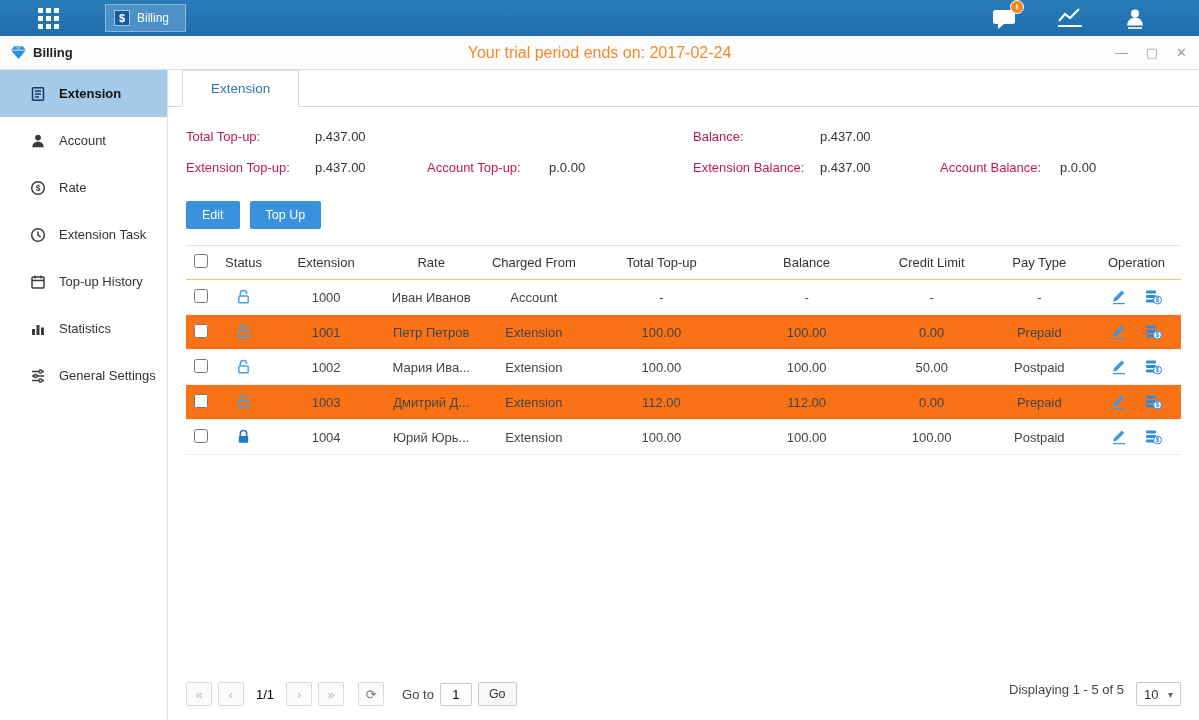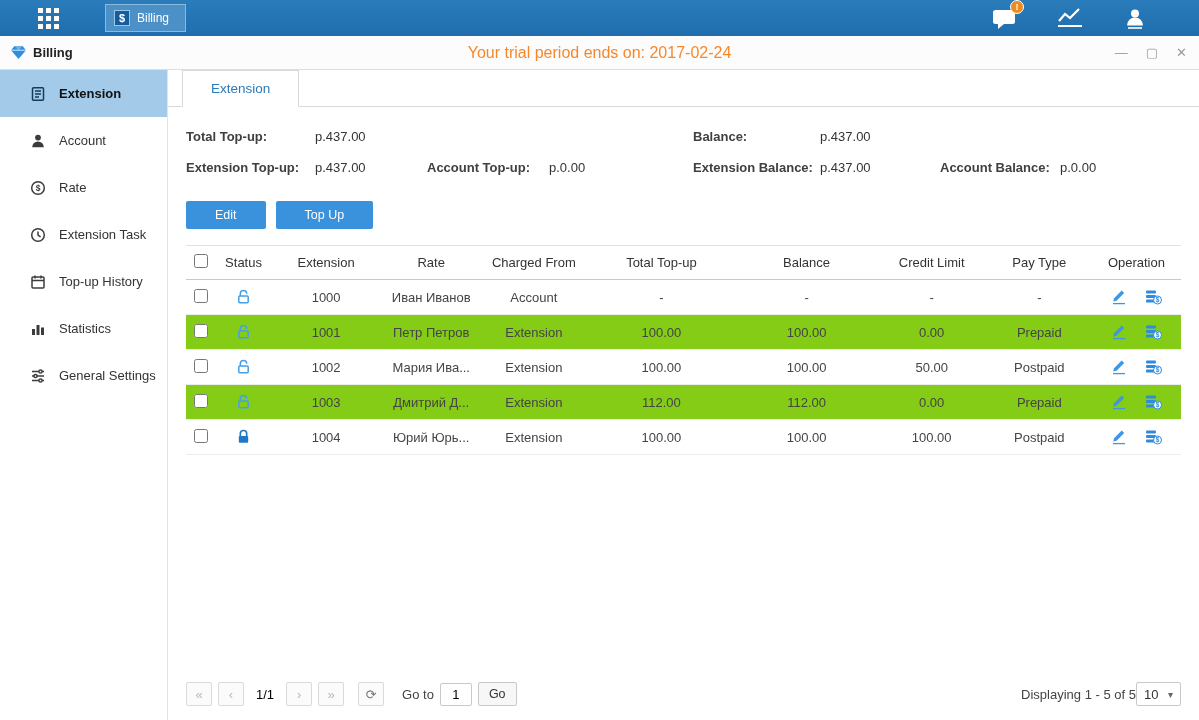--- a/index.html
+++ b/index.html
@@ -31,44 +31,44 @@
   .side-item svg { color:#3c3c3c; flex:none; }
   .side-item.active { background:#a3cbe9; font-weight:bold; color:#111; }
   .side-item.active svg { color:#16395c; }
 
   .main { flex:1; display:flex; flex-direction:column; background:#fff; min-width:0; }
   .tabs-row { height:37px; border-bottom:1px solid #d8d8d8; padding-left:14px; display:flex; align-items:flex-end; flex:none; }
   .tab-active { height:37px; padding:0 28px; display:flex; align-items:center; border:1px solid #d8d8d8; border-bottom:1px solid #fff; margin-bottom:-1px; color:#2a79b8; font-size:13.5px; background:#fff; cursor:pointer; }
 
   .summary { padding:22px 18px 0; flex:none; }
   .sumrow { display:grid; grid-template-columns:129px 112px 122px 144px 127px 120px 120px auto; margin-bottom:16px; align-items:center; }
-  .sumrow b { font-weight:bold; color:#404040; }
+  .sumrow b { font-weight:normal; color:#be185d; }
   .sumrow span { color:#333; }
 
   .btns { padding:10px 18px 0; display:flex; gap:10px; flex:none; }
-  .btn { background:#3a91dc; color:#fff; border:none; font-size:12.5px; padding:7px 29px; border-radius:2px; cursor:pointer; font-family:inherit; }
+  .btn { background:#3a91dc; color:#fff; border:none; font-size:12.5px; padding:7px 16px; border-radius:2px; cursor:pointer; font-family:inherit; }
 
   .table-wrap { margin:16px 18px 0; flex:none; }
   table { width:100%; border-collapse:collapse; font-size:13px; color:#444; table-layout:fixed; }
   thead th { font-weight:normal; color:#333; height:34px; border-top:1px solid #e2e2e2; border-bottom:1px solid #e6c87f; text-align:center; }
   tbody td { height:35px; border-bottom:1px solid #ededed; text-align:center; overflow:hidden; white-space:nowrap; text-overflow:ellipsis; }
-  tbody tr.stripe { background:#84cc16;margin-top:16px; }
+  tbody tr.stripe { background:#f97316;margin-top:16px; }
   .c-op .op { display:inline-flex; margin:0 7px; cursor:pointer; vertical-align:middle; }
   input[type=checkbox] { width:14px; height:14px; cursor:pointer; }
 
   .spacer { flex:1; }
 
   .pagination { padding:0 18px 14px; display:flex; align-items:center; gap:6px; font-size:13px; color:#444; flex:none; }
   .pg-btn { width:26px; height:24px; border:1px solid #dadada; background:#fbfbfb; color:#b8b8b8; display:flex; align-items:center; justify-content:center; font-size:13px; border-radius:2px; cursor:pointer; }
   .pg-btn.refresh { color:#777; margin-left:8px; }
   .pg-text { margin:4px 6px; color:#000000; }
   .goto-label { margin-left:12px; }
   .goto-input { width:32px; height:23px; border:1px solid #c9c9c9; text-align:center; font-size:13px; font-family:inherit; border-radius:2px; }
   .go-btn { height:24px; padding:0 10px; border:1px solid #c9c9c9; background:#f7f7f7; font-size:12.5px; border-radius:2px; color:#333; cursor:pointer; font-family:inherit; }
-  .pg-right { margin-left:auto; display:flex; align-items:center; }
+  .pg-right { margin-left:auto; display:flex; align-items:flex-start; gap:12px; }
   .page-size { width:45px; height:24px; border:1px solid #c9c9c9; display:flex; align-items:center; justify-content:space-between; padding:0 7px; border-radius:2px; background:#fff; cursor:pointer; color:#333; }
   .page-size .caret { font-size:10px; color:#666; }
 </style>
 </head>
 <body>
 
 <div class="topbar">
   <div class="apps">
     <i></i>
       <i></i>

